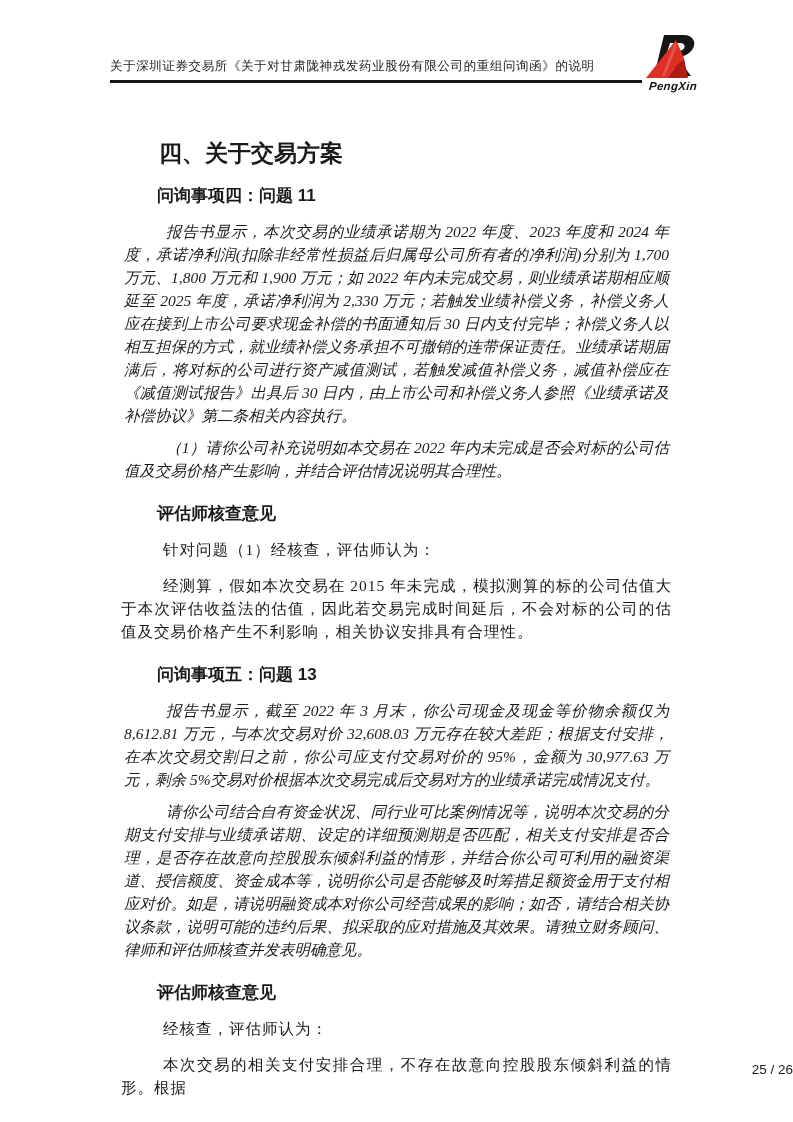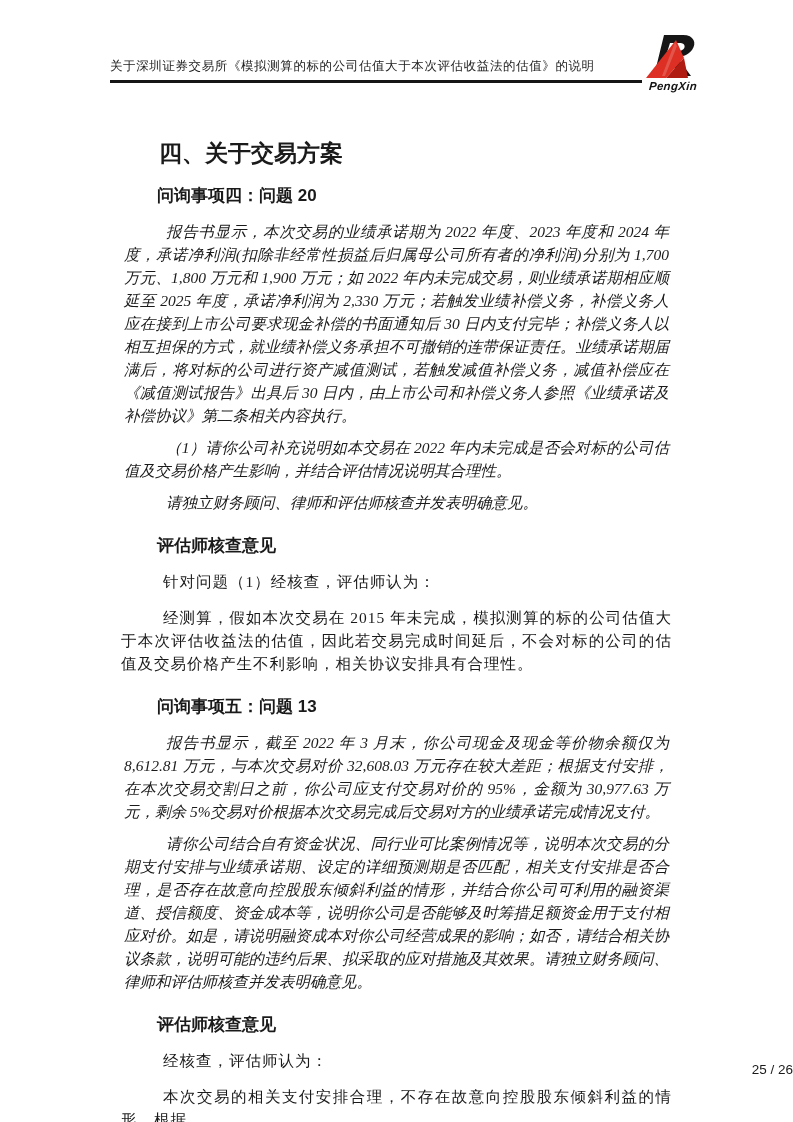--- a/index.html
+++ b/index.html
@@ -106,21 +106,21 @@
     font-size: 13.5px;
     color: #1a1a1a;
   }
 </style>
 </head>
 <body>
 
 <div class="page">
 
   <div class="page-header">
-    <div class="header-title">关于深圳证券交易所《模拟测算的标的公司估值大于本次评估收益法的估值》的说明</div>
+    <div class="header-title">关于深圳证券交易所《关于对甘肃陇神戎发药业股份有限公司的重组问询函》的说明</div>
     <div class="header-rule"></div>
   </div>
 
   <div class="logo">
     <svg viewBox="0 0 62 48" aria-hidden="true">
 
       <path d="M12 44 L22 3 L41 3 C52 3 55 11 50 18 C46 23 40 25 35 25 L49 44 L38 44 L26 27 L22 44 Z
                M28 11 L25.5 19 L36 19 C41 19 44 15.5 42 12.5 C41 11.3 39 11 37 11 Z" fill="#161616"></path>
 
       <polygon points="4,46 34,8 42,26 24,46" fill="#dd2f23"></polygon>
@@ -128,27 +128,26 @@
 
       <polygon points="33,10 35,14 23,44 20,44" fill="#ffffff" opacity="0.18"></polygon>
     </svg>
     <div class="logo-text">PengXin</div>
   </div>
 
   <div class="doc-content">
 
     <div class="doc-h1">四、关于交易方案</div>
 
-    <div class="doc-h2">问询事项四：问题 20</div>
+    <div class="doc-h2">问询事项四：问题 11</div>
 
     <div class="para">报告书显示，本次交易的业绩承诺期为 2022 年度、2023 年度和 2024 年度，承诺净利润(扣除非经常性损益后归属母公司所有者的净利润)分别为 1,700 万元、1,800 万元和 1,900 万元；如 2022 年内未完成交易，则业绩承诺期相应顺延至 2025 年度，承诺净利润为 2,330 万元；若触发业绩补偿义务，补偿义务人应在接到上市公司要求现金补偿的书面通知后 30 日内支付完毕；补偿义务人以相互担保的方式，就业绩补偿义务承担不可撤销的连带保证责任。业绩承诺期届满后，将对标的公司进行资产减值测试，若触发减值补偿义务，减值补偿应在《减值测试报告》出具后 30 日内，由上市公司和补偿义务人参照《业绩承诺及补偿协议》第二条相关内容执行。</div>
 
     <div class="para">（1）请你公司补充说明如本交易在 2022 年内未完成是否会对标的公司估值及交易价格产生影响，并结合评估情况说明其合理性。</div>
 
-    <div class="para">请独立财务顾问、律师和评估师核查并发表明确意见。</div>
 
     <div class="doc-h2">评估师核查意见</div>
 
     <div class="para-kai">针对问题（1）经核查，评估师认为：</div>
 
     <div class="para-kai">经测算，假如本次交易在 2015 年未完成，模拟测算的标的公司估值大于本次评估收益法的估值，因此若交易完成时间延后，不会对标的公司的估值及交易价格产生不利影响，相关协议安排具有合理性。</div>
 
     <div class="doc-h2">问询事项五：问题 13</div>
 
     <div class="para">报告书显示，截至 2022 年 3 月末，你公司现金及现金等价物余额仅为 8,612.81 万元，与本次交易对价 32,608.03 万元存在较大差距；根据支付安排，在本次交易交割日之前，你公司应支付交易对价的 95%，金额为 30,977.63 万元，剩余 5%交易对价根据本次交易完成后交易对方的业绩承诺完成情况支付。</div>

